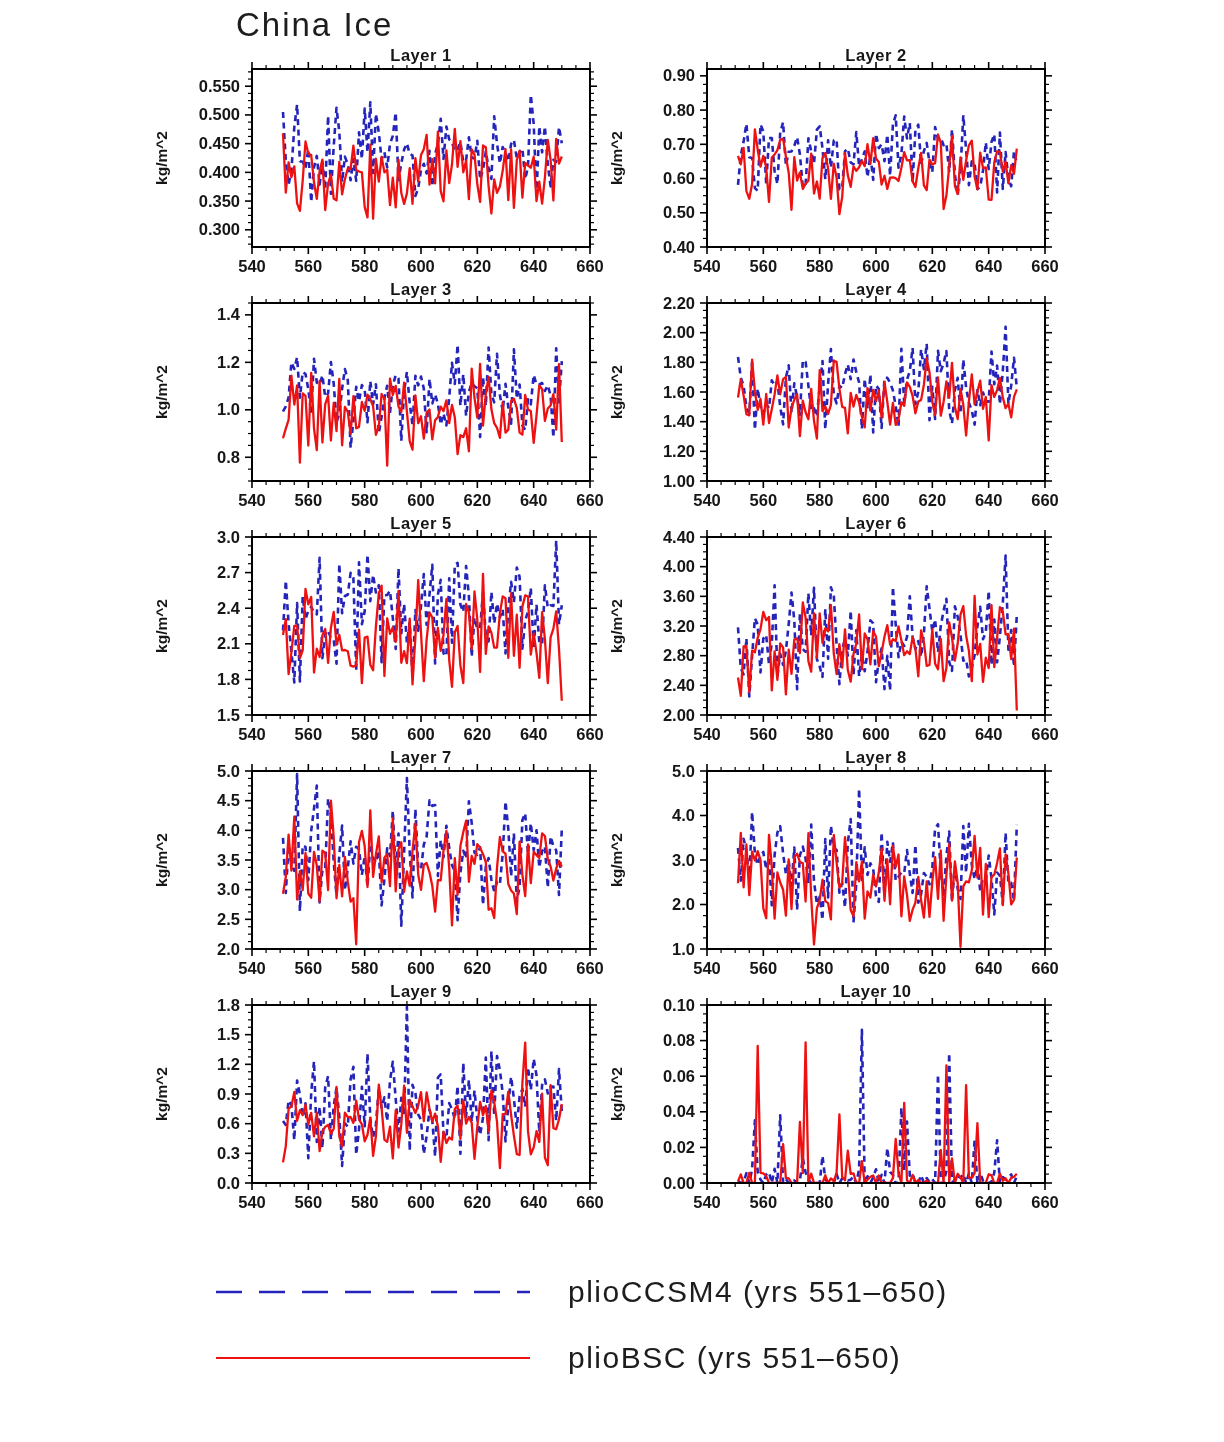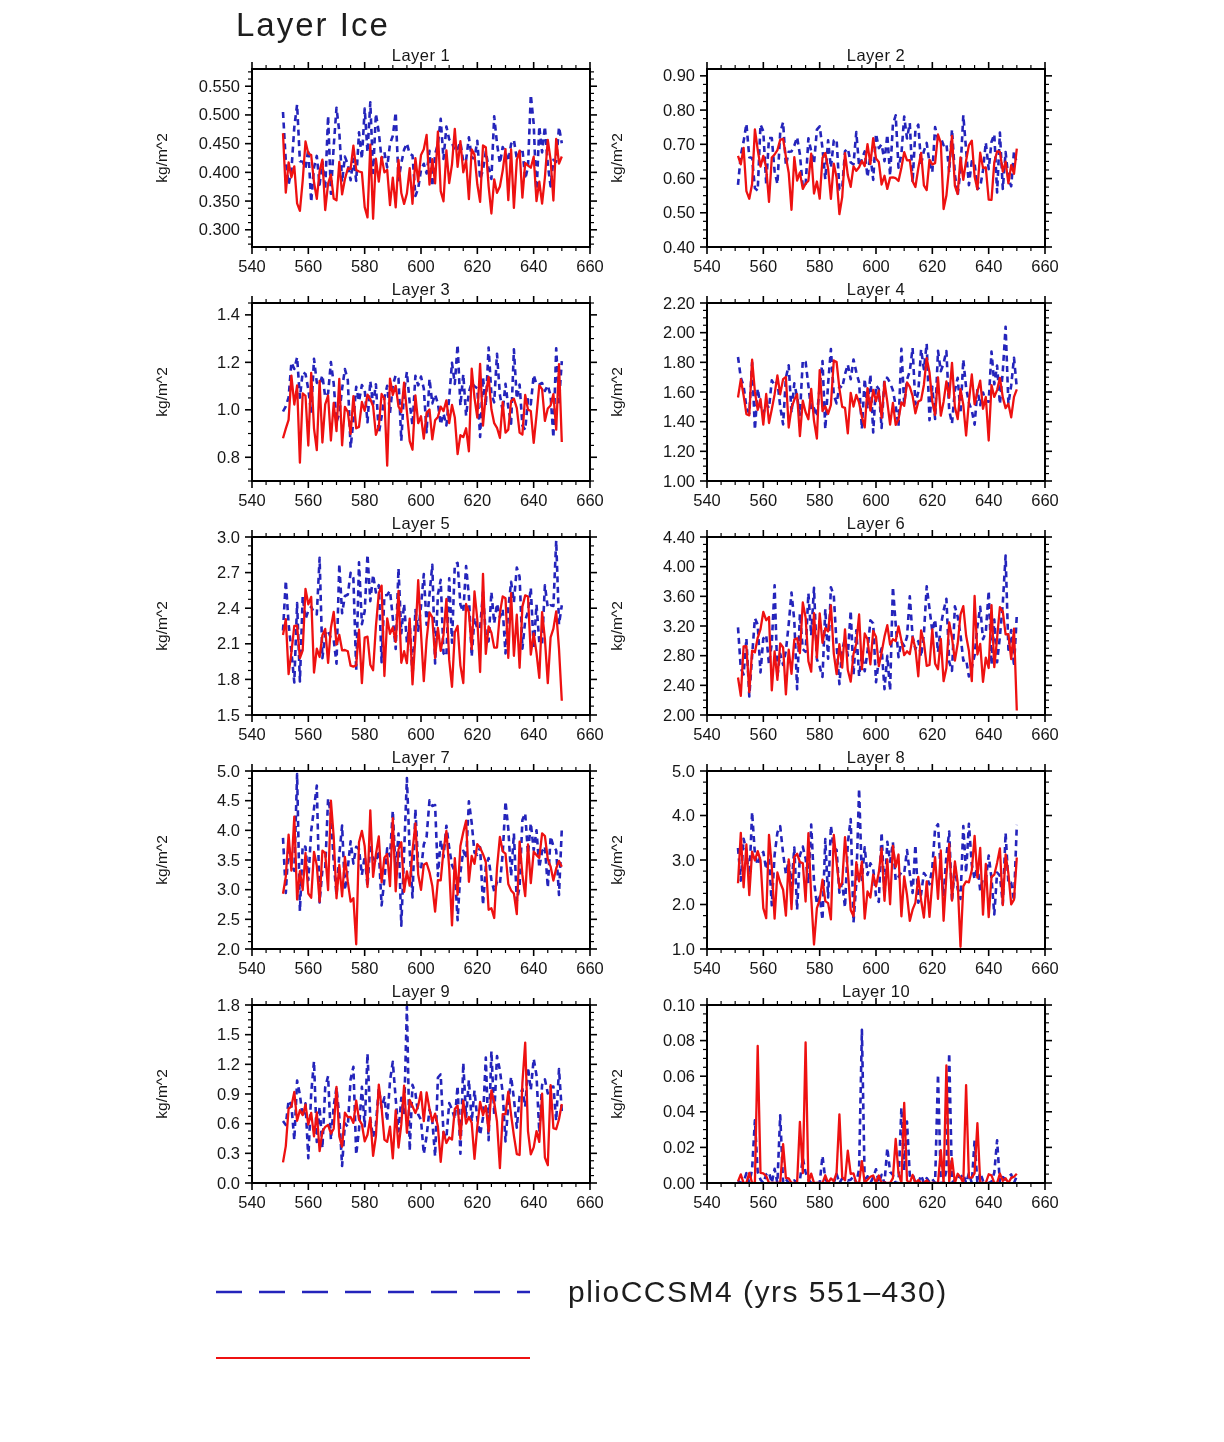--- a/index.html
+++ b/index.html
@@ -3,36 +3,36 @@
 <meta charset="utf-8">
 <style>
   html,body{margin:0;padding:0;}
   body{
     width:1224px;min-height:1442px;background:#ffffff;
     font-family:"Liberation Sans","DejaVu Sans",sans-serif;color:#161616;
     overflow:hidden;
   }
   .header{padding:4px 0 0 236px;line-height:1.3;}
   .title-line{font-size:33px;letter-spacing:2px;font-weight:400;white-space:pre;color:#1d1d1d;}
-  .plots{margin-left:140px;width:940px;display:grid;grid-template-columns:455px 455px;}
+  .plots{margin-left:140px;width:940px;display:grid;grid-template-columns:455px 455px;font-weight:bold;}
   svg{overflow:visible;}
   svg.panel{display:block;}
   svg text{fill:#161616;}
   .ptitle{letter-spacing:0.5px;}
   .legend{margin-top:42px;padding-left:214px;}
   .legend-item{display:flex;align-items:center;height:66px;}
   .legend-label{font-size:30px;letter-spacing:1.5px;margin-left:36px;color:#1d1d1d;}
 </style>
 </head>
 <body>
 
 <div class="page">
 
   <div class="header">
-    <div class="title-line">Layer Ice</div>
+    <div class="title-line">China Ice</div>
   </div>
 
   <div id="plots" class="plots">
       <svg width="470" height="234" class="panel">
         <defs>
           <clipPath id="clip0">
             <rect x="113" y="23" width="336" height="176"></rect>
           </clipPath>
         </defs>
         <text x="281" y="14" text-anchor="middle" font-size="16.5" class="ptitle">Layer 1</text>
@@ -1262,22 +1262,23 @@
         <path d="M143.0 197.8L145.8 200.0L148.6 199.1L151.4 190.2L154.3 200.0L157.1 186.3L159.9 137.3L162.7 189.0L165.5 196.6L168.3 200.0L171.2 191.6L174.0 189.3L176.8 200.0L179.6 185.9L182.4 200.0L185.2 132.2L188.1 200.0L190.9 196.0L193.7 200.0L196.5 200.0L199.3 197.4L202.1 200.0L204.9 197.2L207.8 175.1L210.6 189.4L213.4 196.7L216.2 200.0L219.0 200.0L221.9 200.0L224.7 200.0L227.5 172.9L230.3 196.2L233.1 200.0L235.9 200.0L238.8 200.0L241.6 190.9L244.4 200.0L247.2 195.4L250.0 196.0L252.8 197.6L255.7 196.7L258.5 193.5L261.3 200.0L264.1 186.1L266.9 46.9L269.7 200.0L272.5 193.3L275.4 200.0L278.2 194.3L281.0 186.3L283.8 200.0L286.6 191.8L289.5 200.0L292.3 165.0L295.1 188.9L297.9 191.9L300.7 200.0L303.5 199.8L306.4 124.7L309.2 187.6L312.0 138.5L314.8 192.6L317.6 190.6L320.4 199.9L323.3 200.0L326.1 192.2L328.9 200.0L331.7 195.1L334.5 199.2L337.3 196.2L340.1 200.0L343.0 91.4L345.8 200.0L348.6 199.7L351.4 187.7L354.2 70.1L357.0 200.0L359.9 196.6L362.7 193.3L365.5 194.7L368.3 191.1L371.1 200.0L373.9 190.3L376.8 200.0L379.6 157.4L382.4 200.0L385.2 189.7L388.0 197.7L390.8 200.0L393.7 200.0L396.5 198.7L399.3 189.6L402.1 157.3L404.9 200.0L407.8 194.1L410.6 196.5L413.4 193.9L416.2 191.4L419.0 200.0L421.8 193.2" fill="none" stroke="#2424bb" stroke-width="2.6" stroke-linejoin="round" clip-path="url(#clip9)" stroke-dasharray="6 4.5"></path>
         <path d="M143.0 198.4L145.8 191.4L148.6 200.0L151.4 200.0L154.3 189.9L157.1 200.0L159.9 200.0L162.7 62.9L165.5 189.8L168.3 190.3L171.2 193.0L174.0 200.0L176.8 200.0L179.6 200.0L182.4 200.0L185.2 200.0L188.1 161.1L190.9 194.9L193.7 195.3L196.5 200.0L199.3 200.0L202.1 200.0L204.9 138.8L207.8 190.2L210.6 59.4L213.4 199.4L216.2 190.6L219.0 200.0L221.9 199.8L224.7 200.0L227.5 200.0L230.3 192.3L233.1 200.0L235.9 195.4L238.8 198.2L241.6 189.8L244.4 131.4L247.2 193.9L250.0 197.4L252.8 167.6L255.7 190.8L258.5 190.4L261.3 200.0L264.1 200.0L266.9 178.1L269.7 200.0L272.5 196.7L275.4 193.8L278.2 192.5L281.0 200.0L283.8 192.5L286.6 200.0L289.5 199.3L292.3 200.0L295.1 200.0L297.9 195.2L300.7 156.0L303.5 189.8L306.4 200.0L309.2 119.9L312.0 197.5L314.8 200.0L317.6 191.9L320.4 200.0L323.3 197.0L326.1 200.0L328.9 200.0L331.7 197.3L334.5 200.0L337.3 200.0L340.1 200.0L343.0 200.0L345.8 167.1L348.6 200.0L351.4 82.5L354.2 198.4L357.0 175.4L359.9 200.0L362.7 190.8L365.5 194.4L368.3 200.0L371.1 102.1L373.9 194.4L376.8 194.7L379.6 190.3L382.4 140.2L385.2 199.4L388.0 200.0L390.8 200.0L393.7 191.3L396.5 192.4L399.3 200.0L402.1 200.0L404.9 190.7L407.8 197.9L410.6 195.3L413.4 200.0L416.2 194.9L419.0 193.7L421.8 190.8" fill="none" stroke="#ee1111" stroke-width="2.3" stroke-linejoin="round" clip-path="url(#clip9)"></path>
       </svg>
     </div>
 
   <div class="legend">
     <div class="legend-item">
       <svg class="legend-swatch" width="318" height="12">
         <line id="legend-line-0" x1="2" y1="6" x2="316" y2="6" stroke="#2424bb" stroke-width="2.6" stroke-dasharray="26 17"></line>
       </svg>
-      <span class="legend-label">plioCCSM4 (yrs 551–430)</span>
+      <span class="legend-label">plioCCSM4 (yrs 551–650)</span>
     </div>
     <div class="legend-item">
       <svg class="legend-swatch" width="318" height="12">
         <line id="legend-line-1" x1="2" y1="6" x2="316" y2="6" stroke="#ee1111" stroke-width="1.8"></line>
       </svg>
+      <span class="legend-label">plioBSC (yrs 551–650)</span>
     </div>
   </div>
 
 </div>
 
 </body></html>

